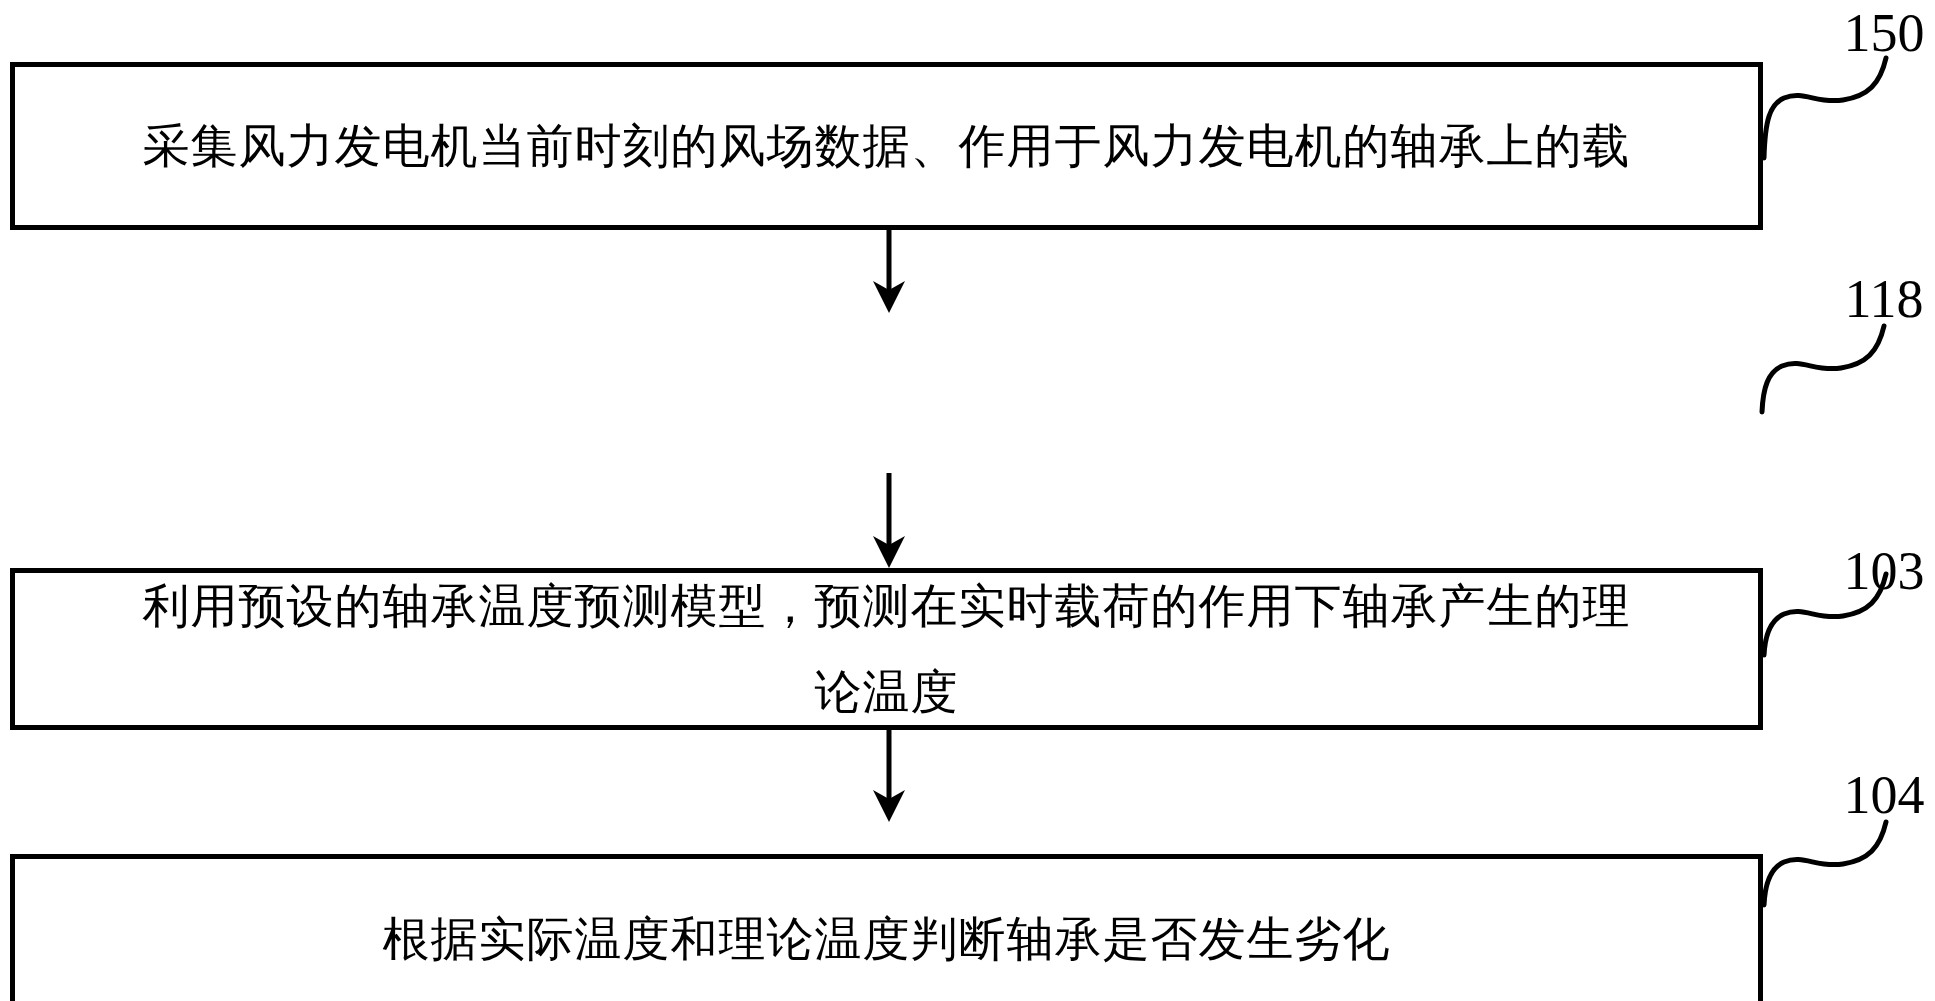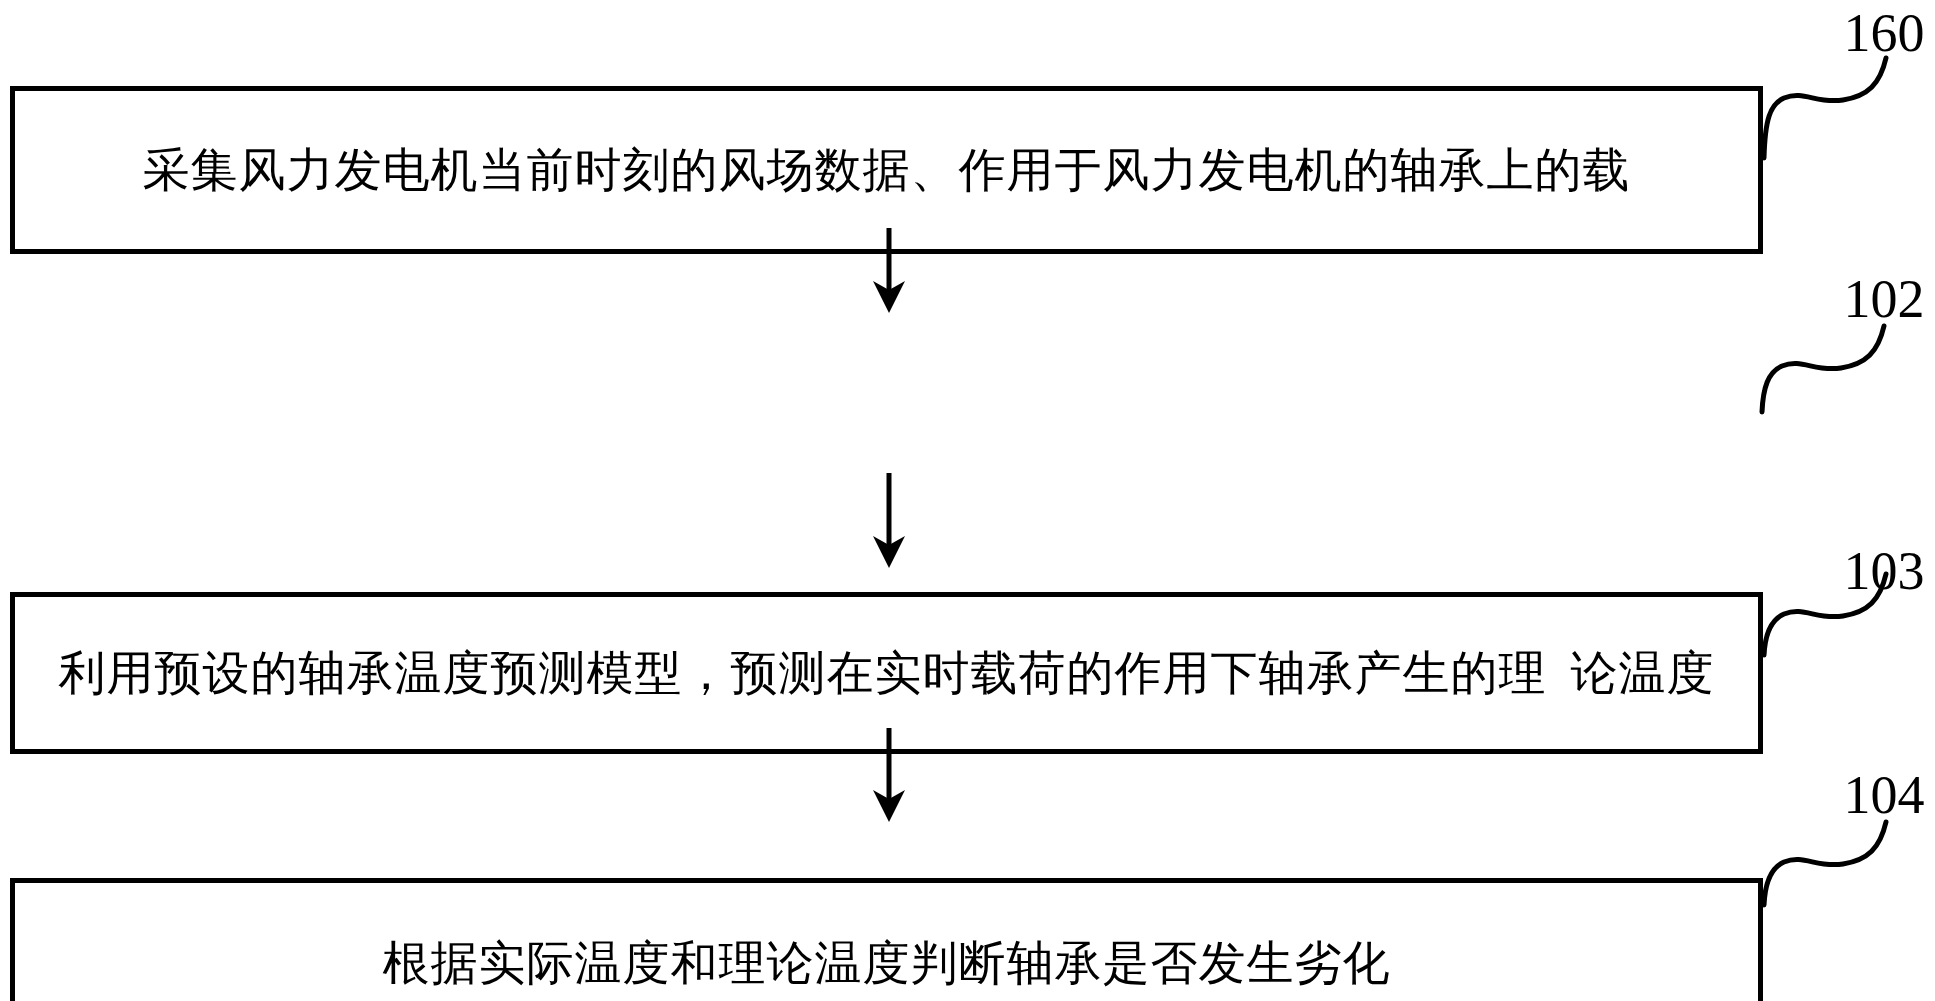--- a/index.html
+++ b/index.html
@@ -13,25 +13,24 @@
     overflow: hidden;
   }
   .step-box {
     position: absolute;
     left: 10px;
     width: 1753px;
     border: 5px solid #000000;
     box-sizing: border-box;
     background: #ffffff;
     display: flex;
-    flex-direction: row;
+    flex-direction: column;
     justify-content: center;
     align-items: center;
     text-align: center;
-    margin-top: 24px;
   }
   .step-line {
     font-size: 47px;
     line-height: 62px;
     white-space: nowrap;
     letter-spacing: 1px;
   }
   .box-1 { top: 62px;  height: 168px; }
   .box-2 { top: 313px; height: 162px; }
   .box-3 { top: 568px; height: 162px; gap: 24px; }
@@ -69,22 +68,22 @@
 
   <div class="step-box box-3">
     <div class="step-line">利用预设的轴承温度预测模型，预测在实时载荷的作用下轴承产生的理</div>
     <div class="step-line">论温度</div>
   </div>
 
   <div class="step-box box-4">
     <div class="step-line">根据实际温度和理论温度判断轴承是否发生劣化</div>
   </div>
 
-  <div class="ref-label ref-1">160</div>
-  <div class="ref-label ref-2">102</div>
+  <div class="ref-label ref-1">150</div>
+  <div class="ref-label ref-2">118</div>
   <div class="ref-label ref-3">103</div>
   <div class="ref-label ref-4">104</div>
 
   <svg class="overlay" width="1935" height="1001" viewBox="0 0 1935 1001" xmlns="http://www.w3.org/2000/svg">
 
     <g>
       <line x1="889" y1="228" x2="889" y2="290" stroke="#000000" stroke-width="5"></line>
       <polygon points="873,281 889,313 905,281 889,290" fill="#000000"></polygon>
     </g>
 

